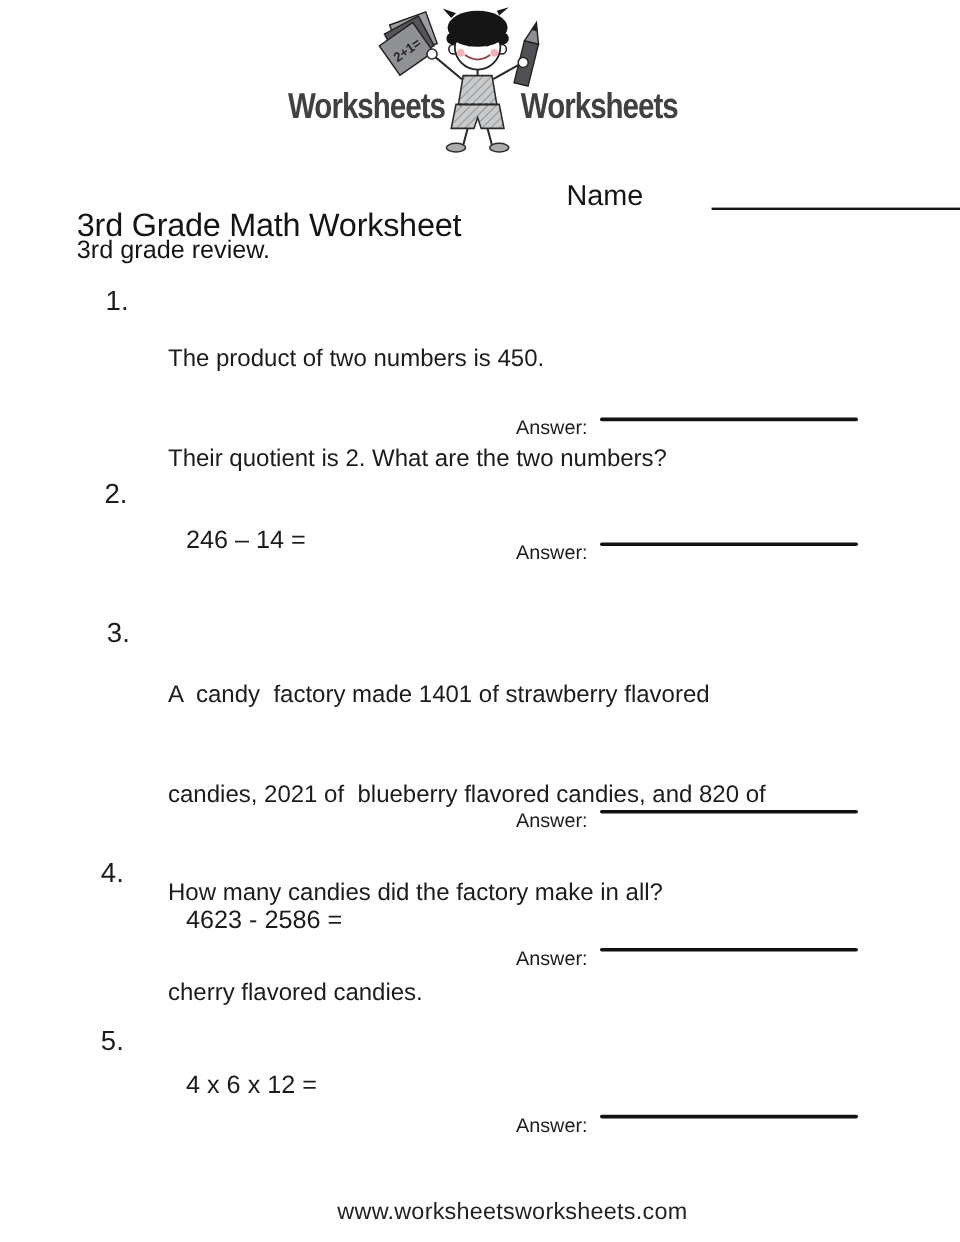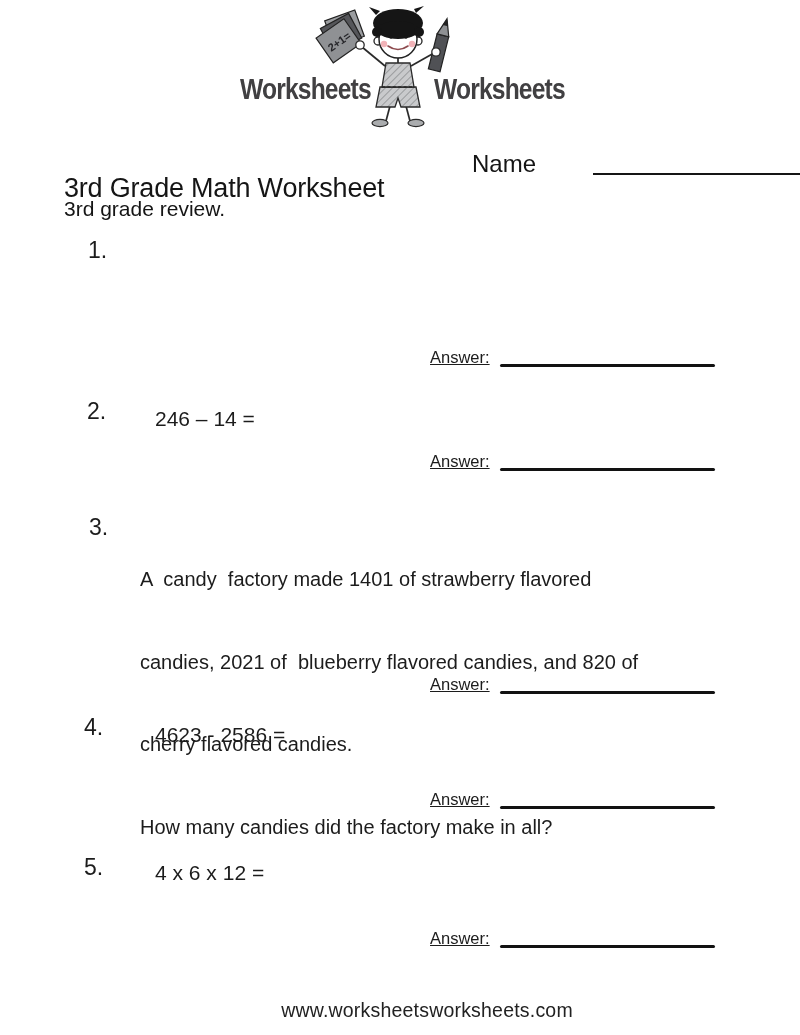--- a/index.html
+++ b/index.html
@@ -26,28 +26,28 @@
     font-size:27px;font-weight:400;color:#151515;
     letter-spacing:-.2px;white-space:nowrap;margin-top:20px;
   }
   .name-row{position:absolute;left:472px;top:150px;display:flex;align-items:flex-end;gap:48px;}
   .name-label{font-size:24px;color:#151515;}
   .name-line{display:inline-block;width:230px;height:2px;background:#151515;margin-left:9px;margin-bottom:3px;}
   .subtitle{position:absolute;left:64px;top:197px;font-size:21px;color:#151515;}
   
   .pnum{position:absolute;font-size:23px;color:#1c1c1c;}
   .ptext{position:absolute;left:140px;font-size:20px;line-height:27.5px;white-space:pre;color:#1c1c1c;}
-  .peq{position:absolute;left:155px;font-size:21px;white-space:pre;color:#1c1c1c;}
+  .peq{position:absolute;left:155px;font-size:21px;white-space:pre;color:#1c1c1c;margin-top:32px;}
   #pnum1{left:88px;top:237px}   #ptext1{top:231px}
   #pnum2{left:87px;top:398px}   #ptext2{top:407px}
   #pnum3{left:89px;top:514px}   #ptext3{top:511px}
   #pnum4{left:84px;top:714px}   #ptext4{top:723px}
   #pnum5{left:84px;top:854px}   #ptext5{top:861px}
   
-  .answer{position:absolute;left:430px;display:flex;align-items:flex-end;gap:10px;text-decoration:underline;}
+  .answer{position:absolute;left:430px;display:flex;align-items:flex-start;gap:10px;}
   .answer .alabel{font-size:16.5px;color:#1c1c1c;}
   .answer .aline{width:215px;height:3px;background:#121212;border-radius:1.5px;}
   #ans1{top:348px} #ans2{top:452px} #ans3{top:675px} #ans4{top:790px} #ans5{top:929px}
   
   .footer{
     position:absolute;left:0;top:999px;width:100%;
     text-align:center;font-size:19.5px;color:#222;letter-spacing:.2px;padding-left:27px;
   }
 </style>
 </head>
@@ -113,38 +113,42 @@
   </svg>
 
   <h1 class="title">3rd Grade Math Worksheet</h1>
   <div class="name-row">
     <span class="name-label">Name</span>
     <span class="name-line"></span>
   </div>
   <div class="subtitle">3rd grade review.</div>
 
   <div class="pnum" id="pnum1">1.</div>
+  <div class="ptext" id="ptext1">
+    <div>The product of two numbers is 450.</div>
+    <div>Their quotient is 2. What are the two numbers?</div>
+  </div>
   <div class="answer" id="ans1">
     <span class="alabel">Answer:</span>
     <span class="aline"></span>
   </div>
 
   <div class="pnum" id="pnum2">2.</div>
   <div class="peq" id="ptext2">246 – 14 =</div>
   <div class="answer" id="ans2">
     <span class="alabel">Answer:</span>
     <span class="aline"></span>
   </div>
 
   <div class="pnum" id="pnum3">3.</div>
   <div class="ptext" id="ptext3">
     <div>A  candy  factory made 1401 of strawberry flavored</div>
     <div>candies, 2021 of  blueberry flavored candies, and 820 of</div>
+    <div>How many candies did the factory make in all?</div>
     <div>cherry flavored candies.</div>
-    <div>How many candies did the factory make in all?</div>
   </div>
   <div class="answer" id="ans3">
     <span class="alabel">Answer:</span>
     <span class="aline"></span>
   </div>
 
   <div class="pnum" id="pnum4">4.</div>
   <div class="peq" id="ptext4">4623 - 2586 =</div>
   <div class="answer" id="ans4">
     <span class="alabel">Answer:</span>

